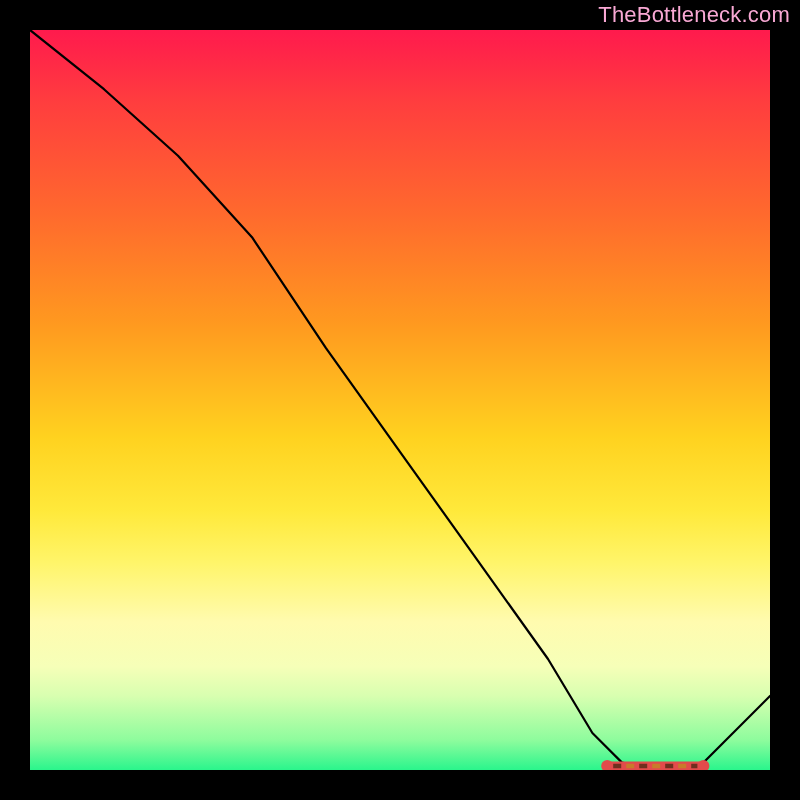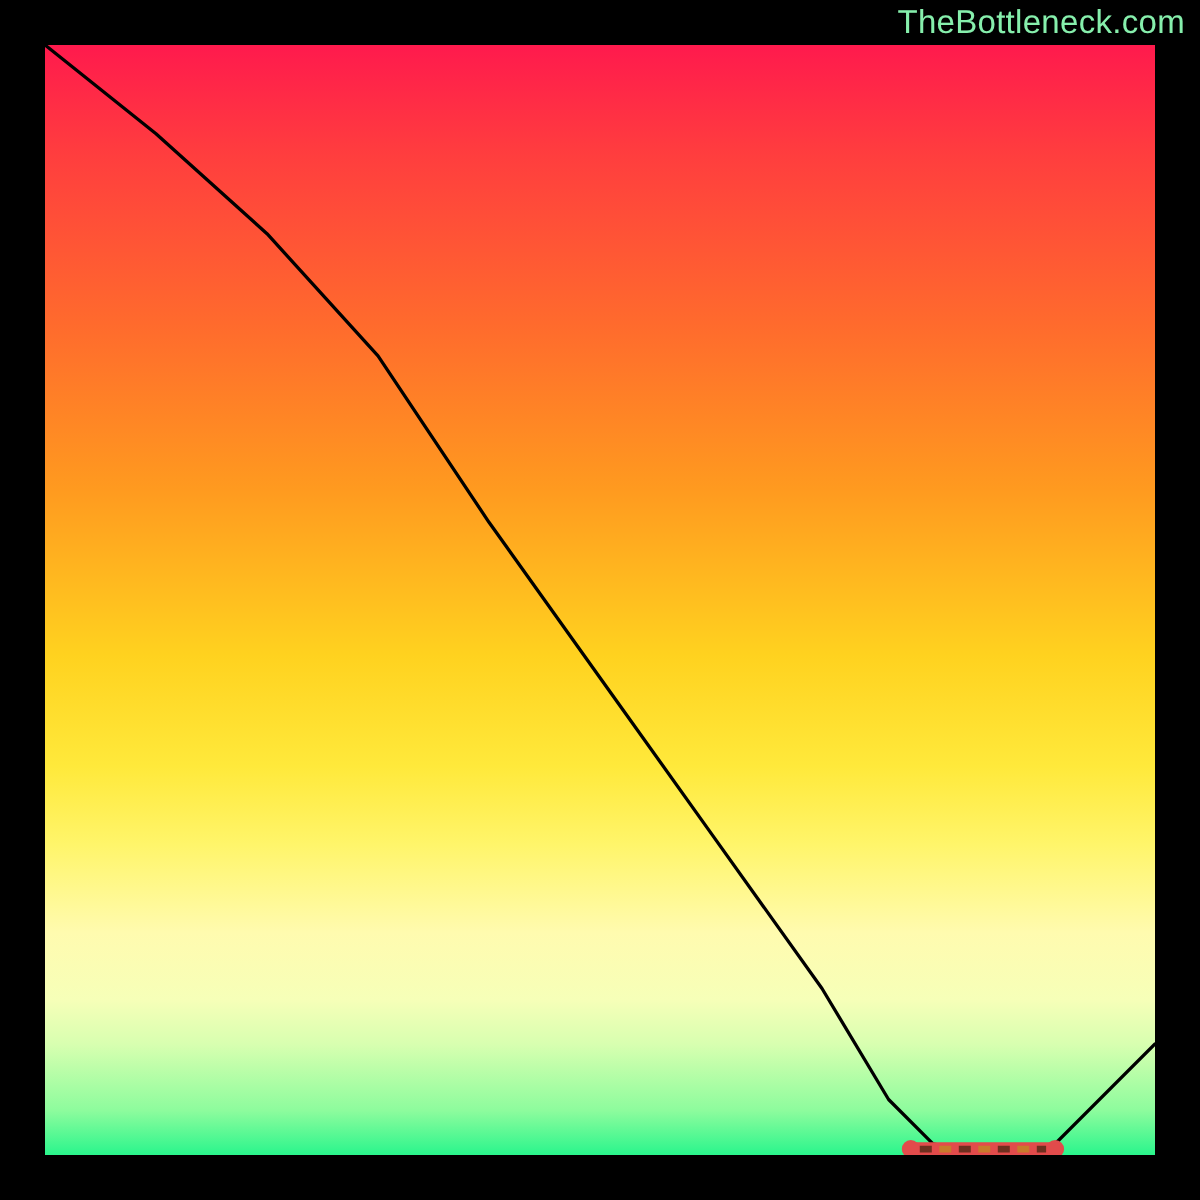--- a/index.html
+++ b/index.html
@@ -14,21 +14,21 @@
   .frame {
     position: relative;
     width: 800px;
     height: 800px;
     background: #000;
   }
   .watermark {
     position: absolute;
     top: 2px;
     right: 10px;
-    color: #86efac;
+    color: #f9a8d4;
     font-size: 22px;
     font-weight: 500;
     letter-spacing: 0.2px;
     z-index: 3;
   }
   
   .plot {
     position: absolute;
     left: 30px;
     top: 30px;

